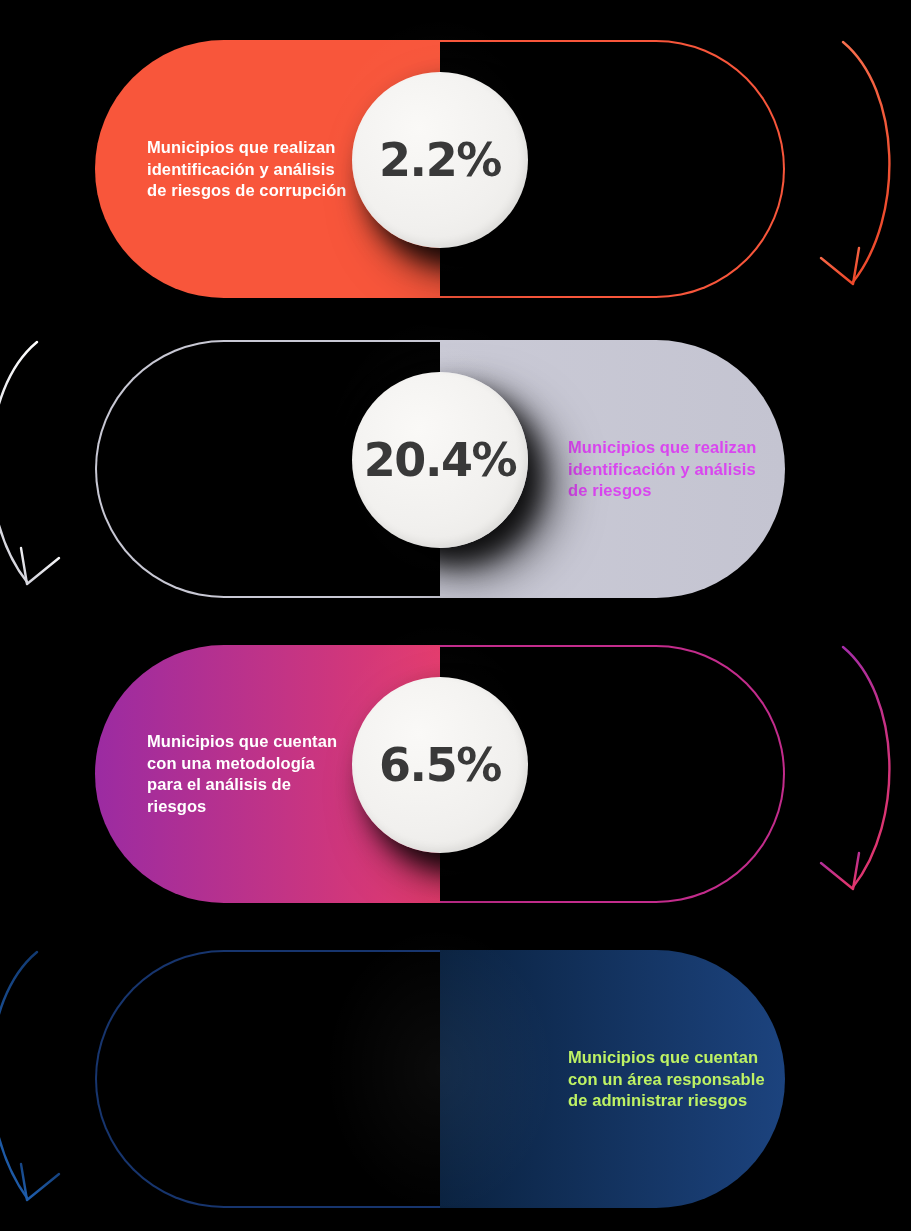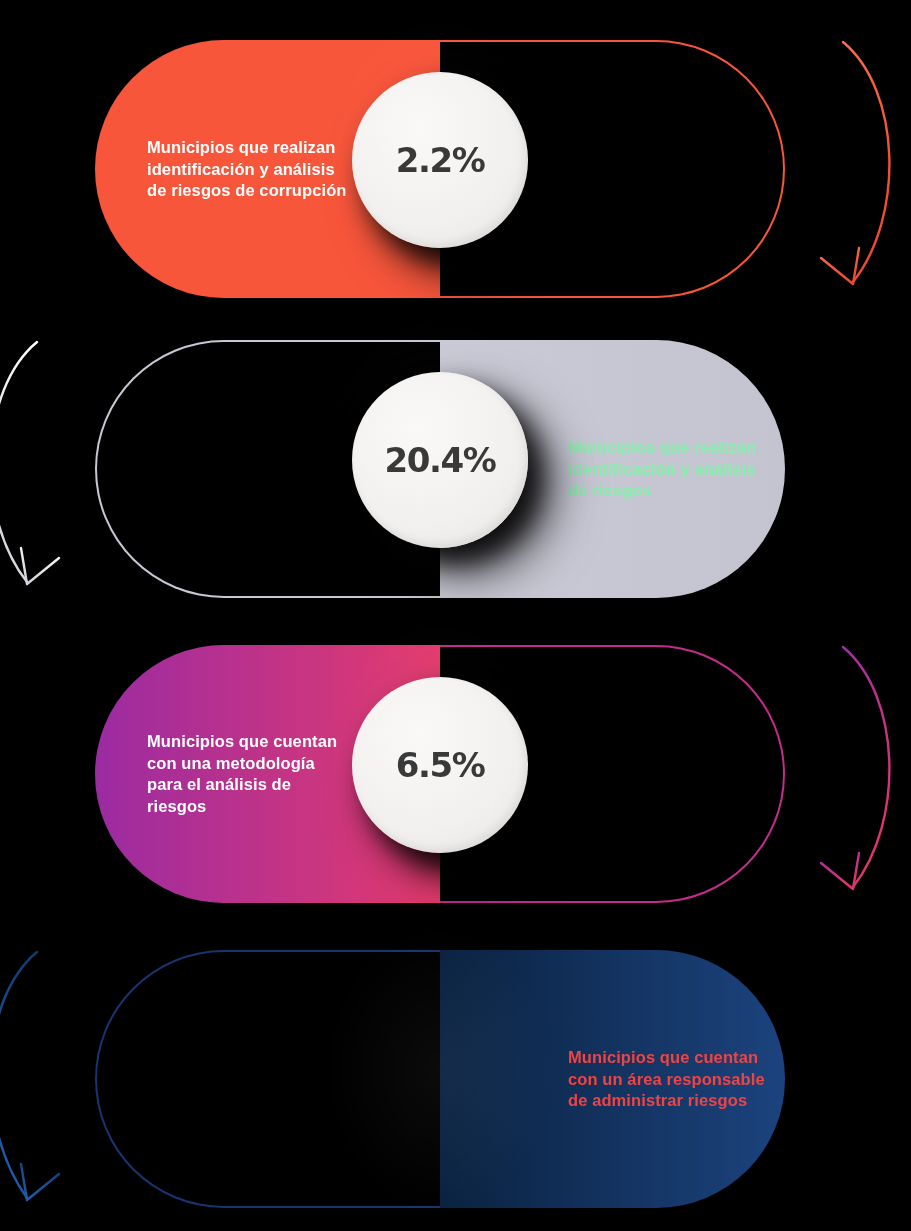--- a/index.html
+++ b/index.html
@@ -86,21 +86,21 @@
     background:radial-gradient(circle at 38% 32%, #faf9f7 0%, #f1f0ee 60%, #e7e6e3 100%);
     box-shadow: 14px 16px 26px rgba(0,0,0,0.85),
                 26px 26px 48px rgba(0,0,0,0.6),
                 inset -3px -4px 8px rgba(0,0,0,0.07);
     display:flex;
     align-items:center;
     justify-content:center;
     z-index:6;
   }
   .pct-circle span {
-    font-size:34px;
+    font-size:46px;
     font-weight:800;
     color:#393939;
     letter-spacing:-1.4px;
     font-family:"DejaVu Sans", sans-serif;
   }
 
   
   .arrow-svg {
     position:absolute;
     top:0;
@@ -158,21 +158,21 @@
           <stop offset="0%" id="ag1a" stop-color="#FFFFFF"></stop>
             <stop offset="100%" id="ag1b" stop-color="#D6D6DE"></stop>
         </linearGradient>
       </defs>
       <path id="ap1" d="M82 22 C 24 70, 20 196, 72 262" stroke="url(#ag1)"></path>
       <path id="ah1" d="M104 238 L 72 264 L 66 228" stroke="url(#ag1)"></path>
     </svg>
     <div class="pill" id="pill-1" style="left: 95px; width: 690px;">
       <div class="half filled-right" id="h1f" style="left: 345px; background: linear-gradient(90deg, rgb(202, 202, 214) 0%, rgb(196, 196, 209) 100%);"></div>
       <div class="half outline-left" id="h1o" style="left: 0px; border-color: rgb(200, 200, 212);"></div>
-      <div class="pill-label at-right" id="l1" style="left: 473px; color: #86efac;">Municipios que realizan identificación y análisis de riesgos</div>
+      <div class="pill-label at-right" id="l1" style="left: 473px; color: #d946ef;">Municipios que realizan identificación y análisis de riesgos</div>
     </div>
     <div class="pct-circle">
       <span>20.4%</span>
     </div>
   </div>
 
   <div class="row" id="row-2" style="top:625px;">
     <div class="bloom"></div>
     <svg class="arrow-svg" id="arrow-2" viewBox="0 0 200 280" style="left: 725px;">
       <defs>
@@ -202,17 +202,17 @@
           <stop offset="0%" id="ag3a" stop-color="#123A72"></stop>
             <stop offset="100%" id="ag3b" stop-color="#1E5BA8"></stop>
         </linearGradient>
       </defs>
       <path id="ap3" d="M82 22 C 24 70, 20 196, 72 268" stroke="url(#ag3)"></path>
       <path id="ah3" d="M104 244 L 72 270 L 66 234" stroke="url(#ag3)"></path>
     </svg>
     <div class="pill" id="pill-3" style="left: 95px; width: 690px;">
       <div class="half filled-right" id="h3f" style="left: 345px; background: linear-gradient(90deg, rgb(10, 34, 64) 0%, rgb(28, 67, 126) 100%);"></div>
       <div class="half outline-left" id="h3o" style="left: 0px; border-color: rgb(23, 53, 110);"></div>
-      <div class="pill-label at-right" id="l3" style="left: 473px; color: #ef4444;">Municipios que cuentan con un área responsable de administrar riesgos</div>
+      <div class="pill-label at-right" id="l3" style="left: 473px; color: #bef264;">Municipios que cuentan con un área responsable de administrar riesgos</div>
     </div>
   </div>
 
 </div>
 
 </body></html>

